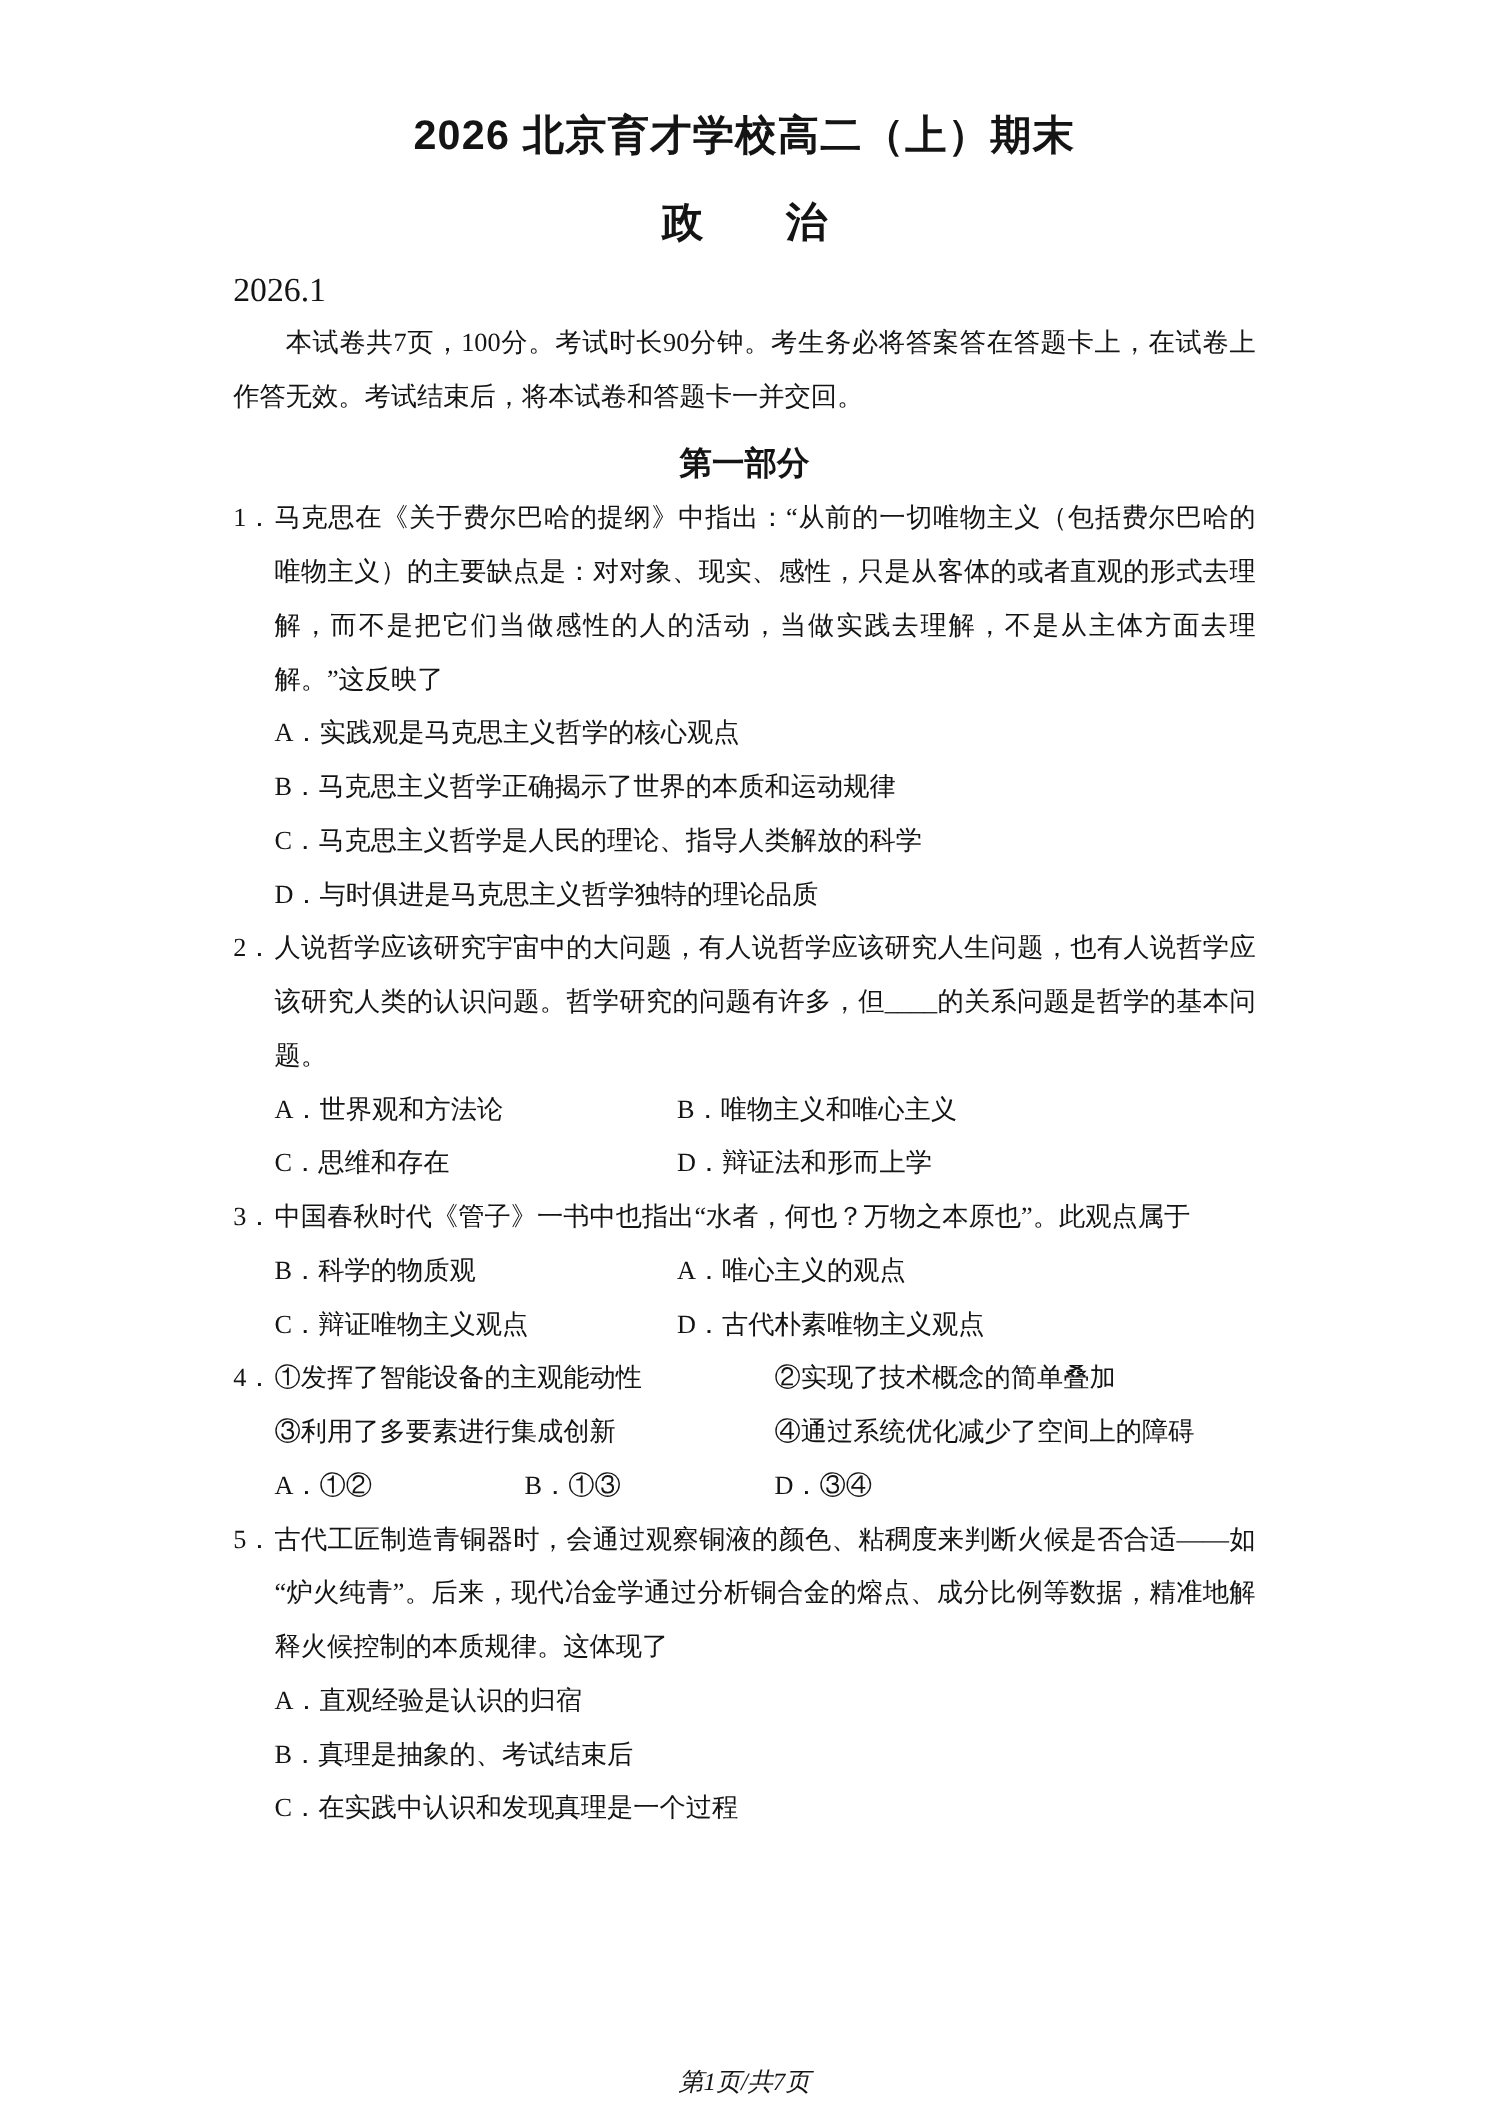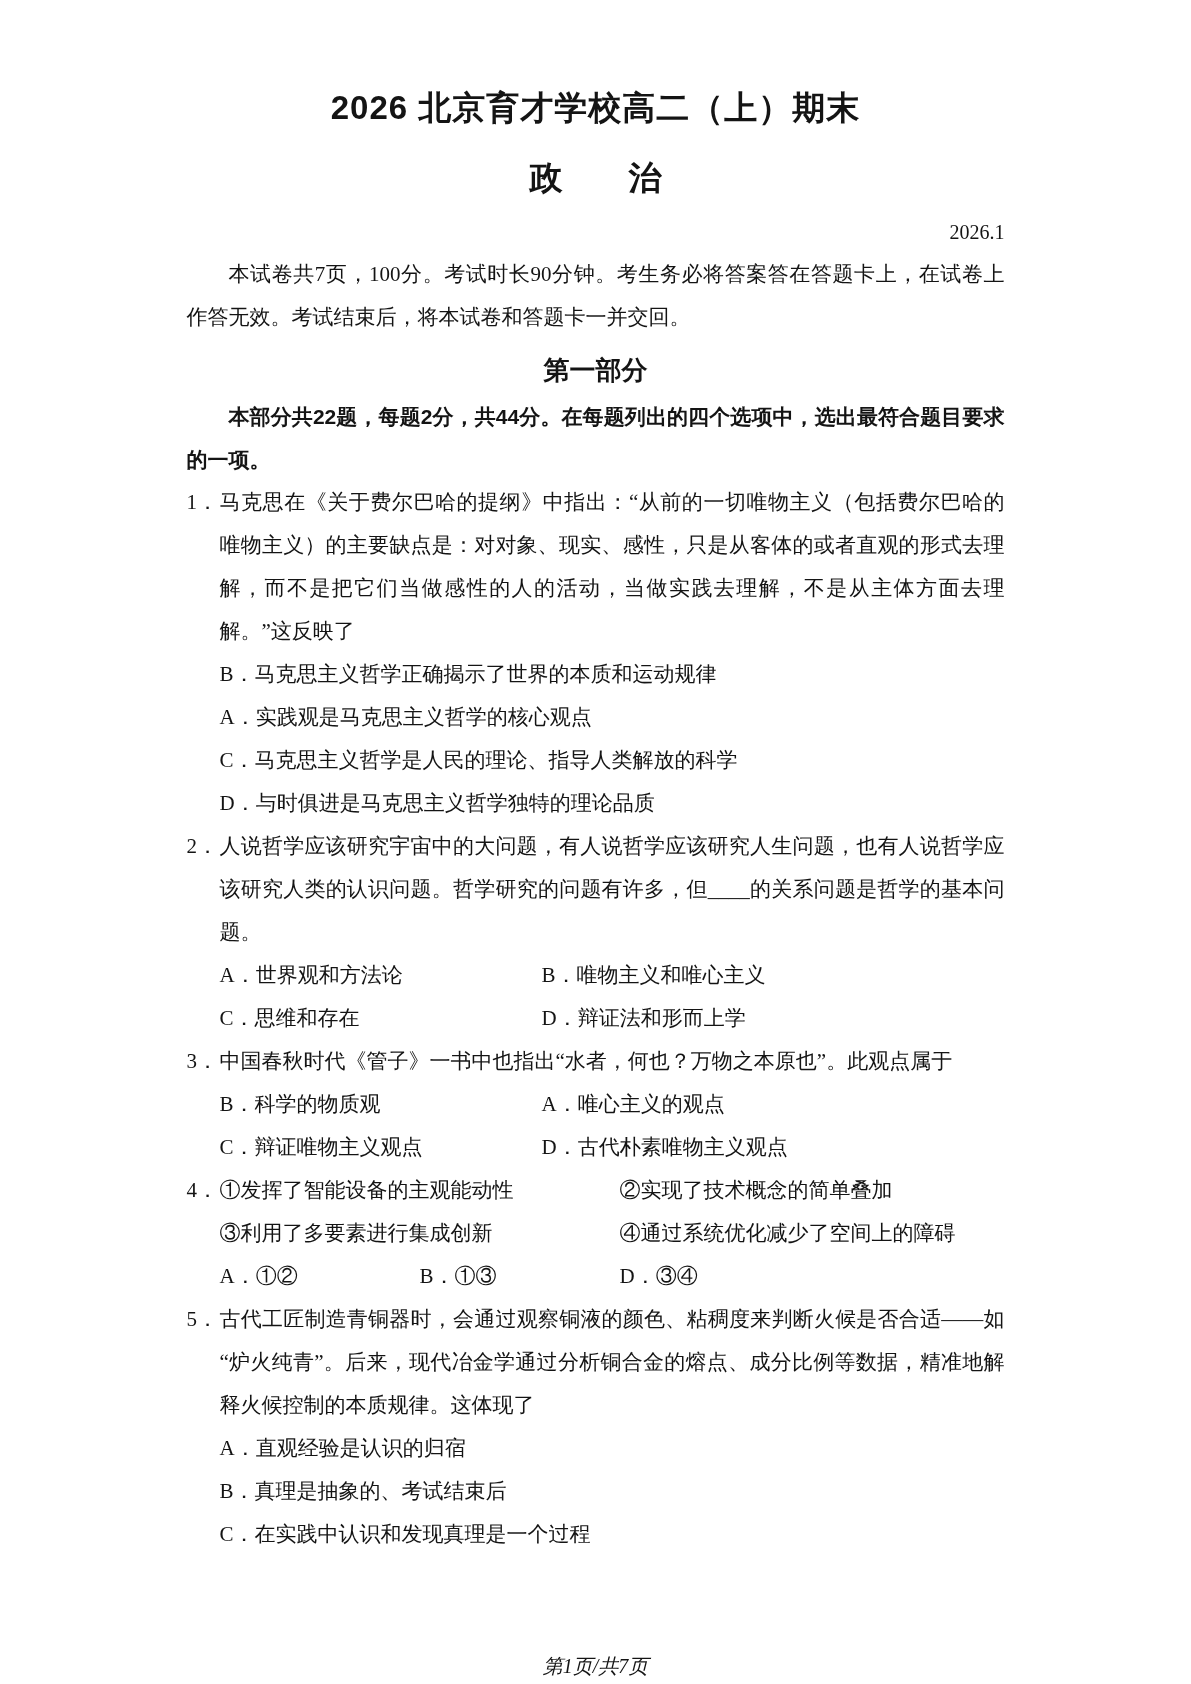--- a/index.html
+++ b/index.html
@@ -29,22 +29,21 @@
   .subject{
     margin:30px 0 0 0;
     text-align:center;
     font-size:33px;
     line-height:40px;
     font-weight:700;
     font-family:"Liberation Sans","DejaVu Sans",sans-serif;
   }
   .date{
     margin:22px 0 0 0;
-    text-align:right;
-    font-size:20px;
+    font-size:27px;
     line-height:24px;
   }
   .intro{
     margin:9px 0 0 0;
     text-indent:2em;
     text-align:justify;
   }
   .part-heading{
     margin:8px 0 0 0;
     text-align:center;
@@ -83,29 +82,28 @@
 </style>
 </head>
 <body>
 
 <div class="page">
   <h1 class="title">2026 北京育才学校高二（上）期末</h1>
   <h2 class="subject">政　　治</h2>
   <div class="date">2026.1</div>
   <p class="intro">本试卷共7页，100分。考试时长90分钟。考生务必将答案答在答题卡上，在试卷上作答无效。考试结束后，将本试卷和答题卡一并交回。</p>
   <h3 class="part-heading">第一部分</h3>
-  <p class="part-instruction">本部分共22题，每题2分，共44分。在每题列出的四个选项中，选出最符合题目要求的一项。</p>
   <div class="questions">
       <div class="question">
         <div class="qnum">1．</div>
         <div class="qbody">
           <div class="stem">马克思在《关于费尔巴哈的提纲》中指出：“从前的一切唯物主义（包括费尔巴哈的唯物主义）的主要缺点是：对对象、现实、感性，只是从客体的或者直观的形式去理解，而不是把它们当做感性的人的活动，当做实践去理解，不是从主体方面去理解。”这反映了</div>
           <div class="opts opts-list">
+            <div class="opt">A．实践观是马克思主义哲学的核心观点</div>
             <div class="opt">B．马克思主义哲学正确揭示了世界的本质和运动规律</div>
-            <div class="opt">A．实践观是马克思主义哲学的核心观点</div>
             <div class="opt">C．马克思主义哲学是人民的理论、指导人类解放的科学</div>
             <div class="opt">D．与时俱进是马克思主义哲学独特的理论品质</div>
           </div>
         </div>
       </div>
       <div class="question">
         <div class="qnum">2．</div>
         <div class="qbody">
           <div class="stem">人说哲学应该研究宇宙中的大问题，有人说哲学应该研究人生问题，也有人说哲学应该研究人类的认识问题。哲学研究的问题有许多，但____的关系问题是哲学的基本问题。</div>
           <div class="opts opts-2col">

